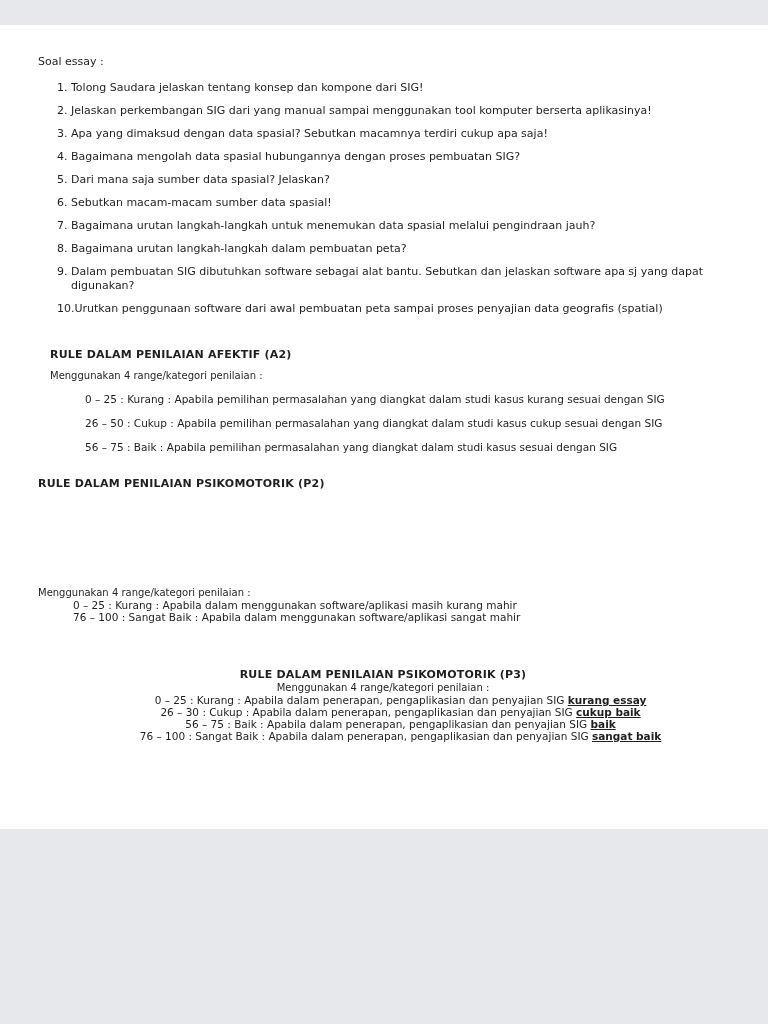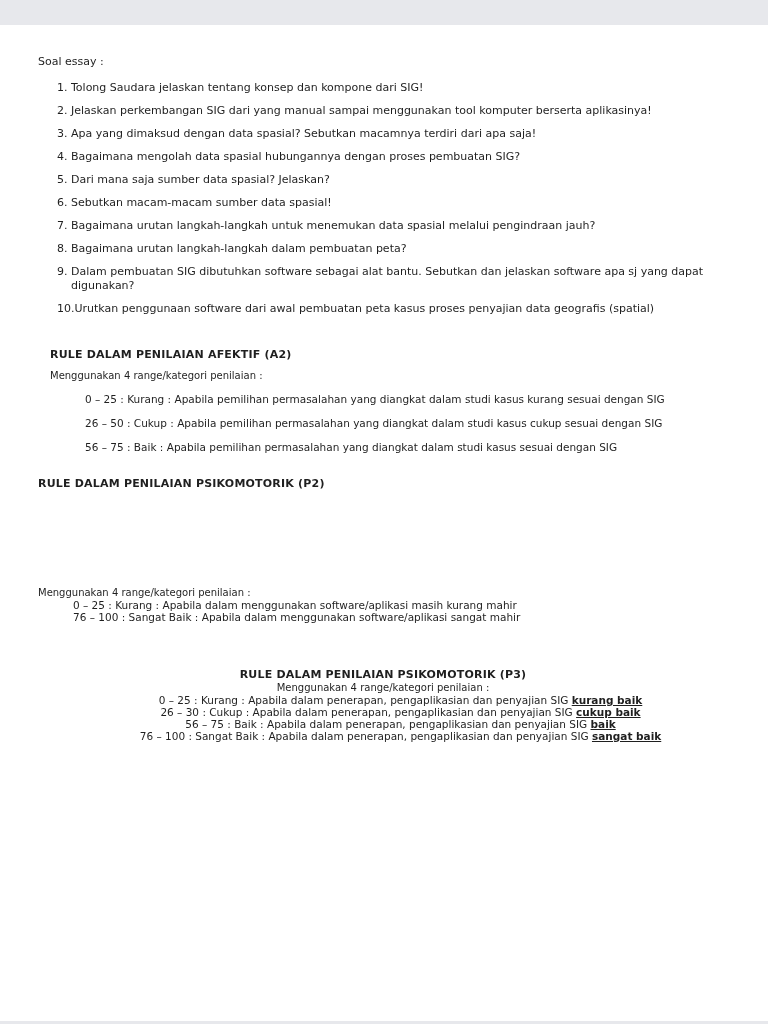--- a/index.html
+++ b/index.html
@@ -12,21 +12,21 @@
   .canvas {
     width: 768px;
     height: 1024px;
     margin: 0 auto;
     box-sizing: border-box;
     padding: 25px 0 31px 0;
     background: #e7e8ec;
   }
   .page {
     width: 768px;
-    height: 996px;
+    height: 804px;
     margin: 0 auto;
     background: #ffffff;
     box-sizing: border-box;
     padding: 30px 40px 0 38px;
     overflow: hidden;
   }
   .essay-title {
     font-size: 11px;
     margin: 0 0 13px 0;
   }
@@ -94,21 +94,21 @@
       <div class="qitem">
         <span class="num">1.</span>
         <span class="txt">Tolong Saudara jelaskan tentang konsep dan kompone dari SIG!</span>
       </div>
       <div class="qitem">
         <span class="num">2.</span>
         <span class="txt">Jelaskan perkembangan SIG dari yang manual sampai menggunakan tool komputer berserta aplikasinya!</span>
       </div>
       <div class="qitem">
         <span class="num">3.</span>
-        <span class="txt">Apa yang dimaksud dengan data spasial? Sebutkan macamnya terdiri dari apa saja!</span>
+        <span class="txt">Apa yang dimaksud dengan data spasial? Sebutkan macamnya terdiri cukup apa saja!</span>
       </div>
       <div class="qitem">
         <span class="num">4.</span>
         <span class="txt">Bagaimana mengolah data spasial hubungannya dengan proses pembuatan SIG?</span>
       </div>
       <div class="qitem">
         <span class="num">5.</span>
         <span class="txt">Dari mana saja sumber data spasial? Jelaskan?</span>
       </div>
       <div class="qitem">
@@ -122,21 +122,21 @@
       <div class="qitem">
         <span class="num">8.</span>
         <span class="txt">Bagaimana urutan langkah-langkah dalam pembuatan peta?</span>
       </div>
       <div class="qitem">
         <span class="num">9.</span>
         <span class="txt">Dalam pembuatan SIG dibutuhkan software sebagai alat bantu. Sebutkan dan jelaskan software apa sj yang dapat digunakan?</span>
       </div>
       <div class="qitem">
         <span class="num">10.</span>
-        <span class="txt">Urutkan penggunaan software dari awal pembuatan peta kasus proses penyajian data geografis (spatial)</span>
+        <span class="txt">Urutkan penggunaan software dari awal pembuatan peta sampai proses penyajian data geografis (spatial)</span>
       </div>
     </div>
 
     <div class="sec-a2">
       <p class="sec-heading">RULE DALAM PENILAIAN AFEKTIF (A2)</p>
       <p class="sec-intro">Menggunakan 4 range/kategori penilaian :</p>
       <div>
         <p class="rline">0 – 25 : Kurang : Apabila pemilihan permasalahan yang diangkat dalam studi kasus kurang sesuai dengan SIG</p>
         <p class="rline">26 – 50 : Cukup : Apabila pemilihan permasalahan yang diangkat dalam studi kasus cukup sesuai dengan SIG</p>
         <p class="rline">56 – 75 : Baik : Apabila pemilihan permasalahan yang diangkat dalam studi kasus sesuai dengan SIG</p>
@@ -150,21 +150,21 @@
       <div class="tightlines">
         <p class="rline">0 – 25 : Kurang : Apabila dalam menggunakan software/aplikasi masih kurang mahir</p>
         <p class="rline">76 – 100 : Sangat Baik : Apabila dalam menggunakan software/aplikasi sangat mahir</p>
       </div>
     </div>
 
     <div class="sec-p3">
       <p class="sec-heading">RULE DALAM PENILAIAN PSIKOMOTORIK (P3)</p>
       <p class="sec-intro">Menggunakan 4 range/kategori penilaian :</p>
       <div class="tightlines">
-        <p class="rline"><span>0 – 25 : Kurang : Apabila dalam penerapan, pengaplikasian dan penyajian SIG </span><span class="em">kurang baik</span></p>
+        <p class="rline"><span>0 – 25 : Kurang : Apabila dalam penerapan, pengaplikasian dan penyajian SIG </span><span class="em">kurang essay</span></p>
         <p class="rline"><span>26 – 30 : Cukup : Apabila dalam penerapan, pengaplikasian dan penyajian SIG </span><span class="em">cukup baik</span></p>
         <p class="rline"><span>56 – 75 : Baik : Apabila dalam penerapan, pengaplikasian dan penyajian SIG </span><span class="em">baik</span></p>
         <p class="rline"><span>76 – 100 : Sangat Baik : Apabila dalam penerapan, pengaplikasian dan penyajian SIG </span><span class="em">sangat baik</span></p>
       </div>
     </div>
 
   </div>
 </div>
 
 </body></html>

